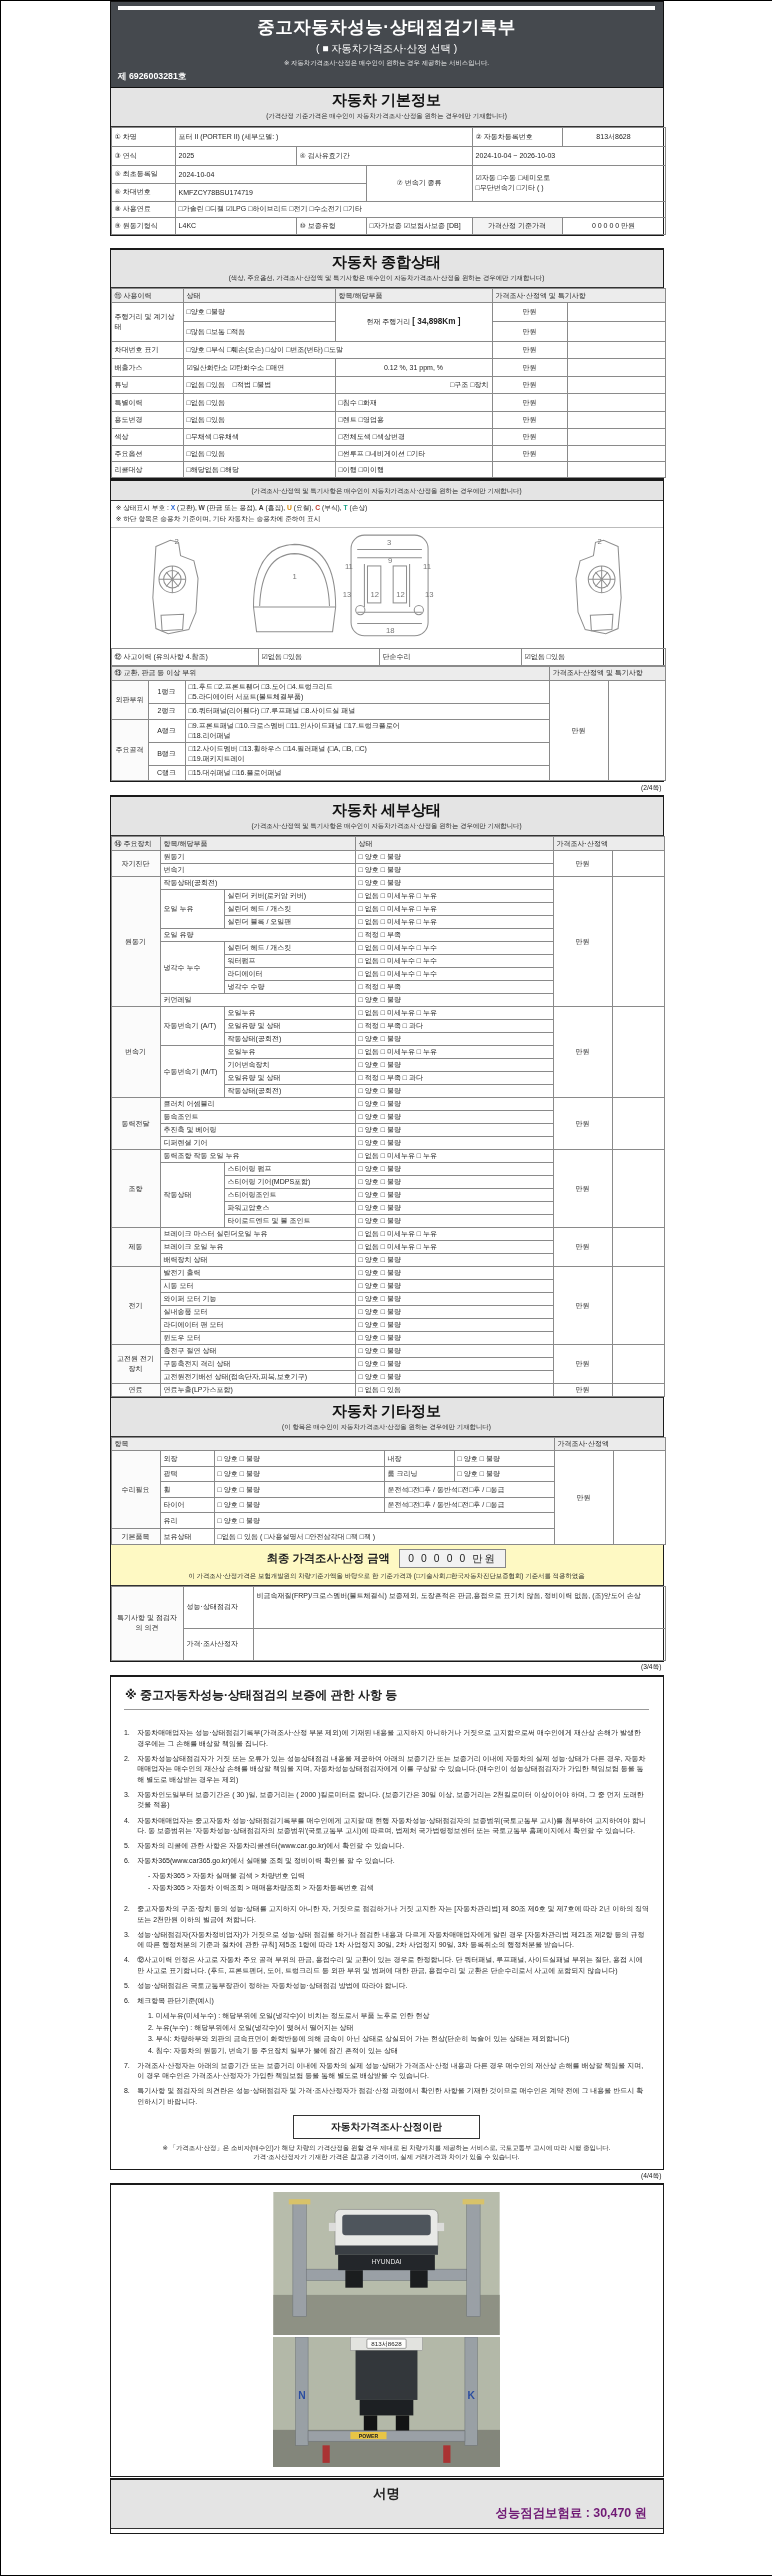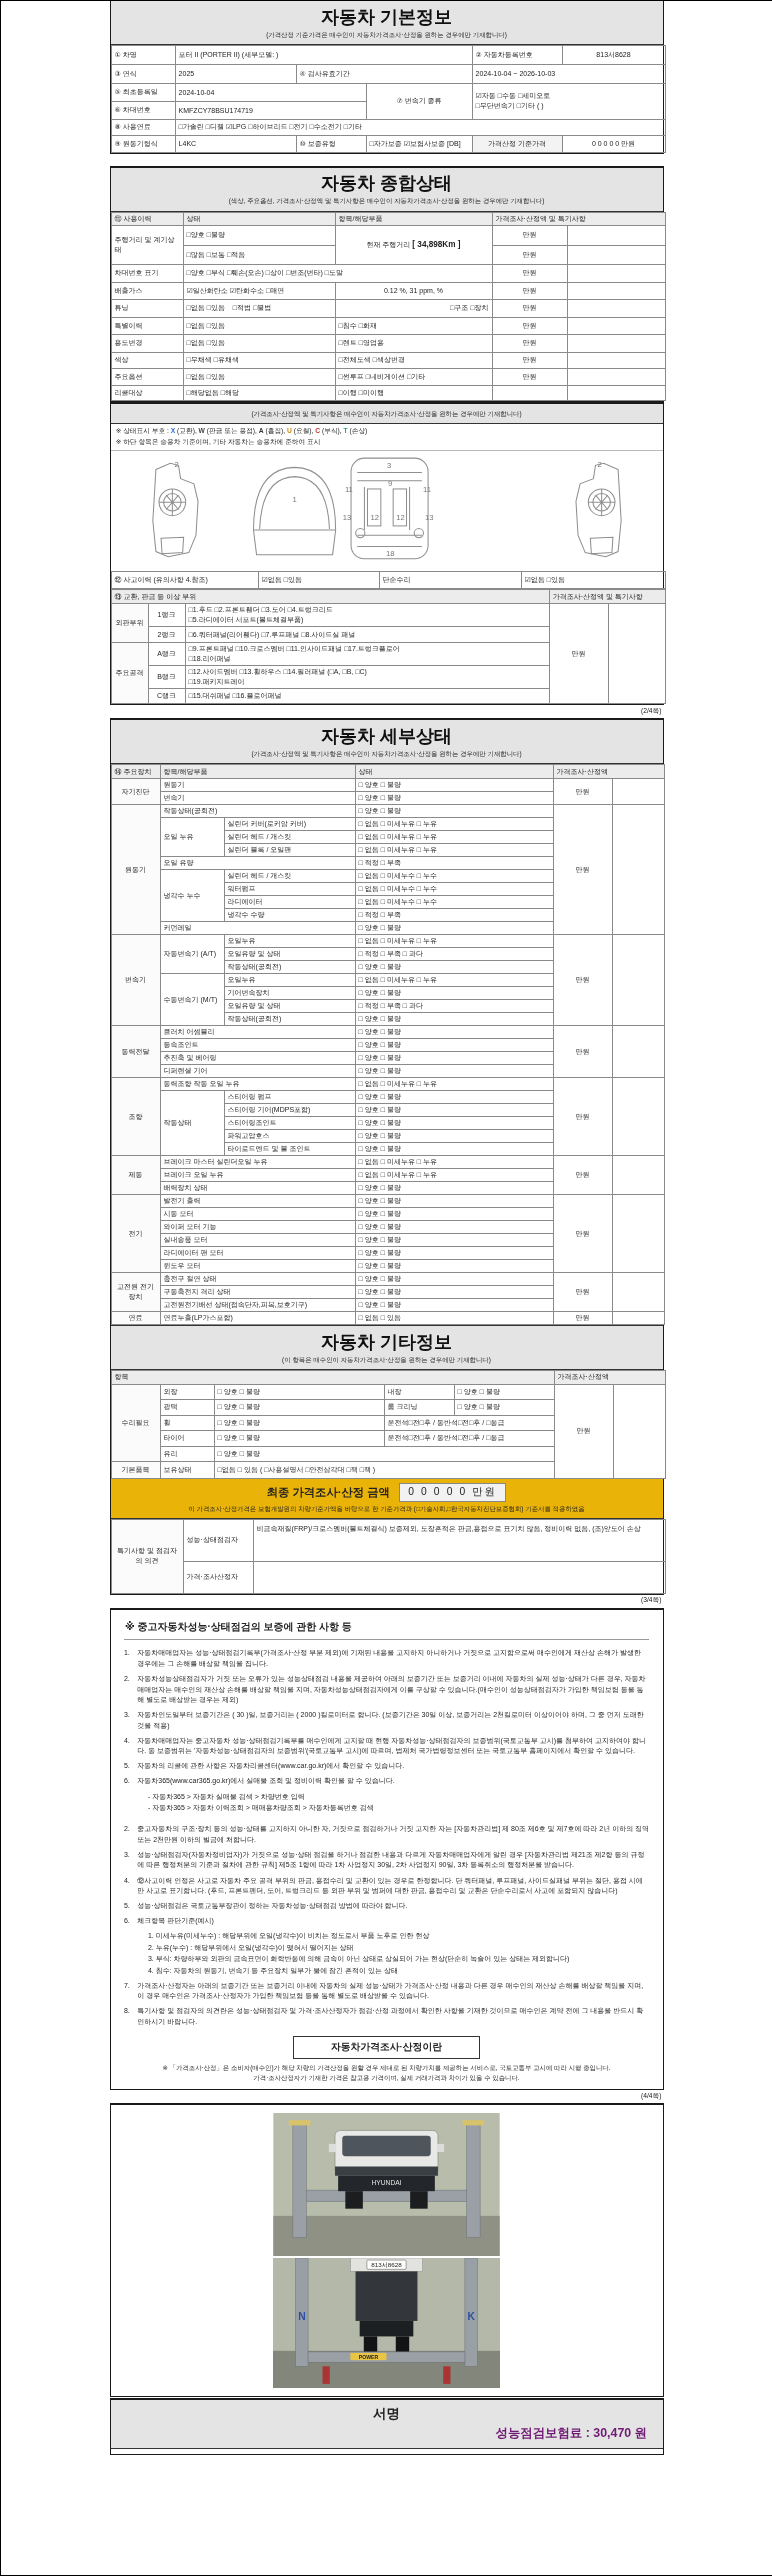--- a/index.html
+++ b/index.html
@@ -11,68 +11,75 @@
   
   .titlebox{background:#45494e;color:#fff;border:1px solid #111;padding:3.1px 0 4.1px 0;position:relative;}
   .titlebox .wstrip{height:3.6px;background:#fff;margin:1px 7.2px 5.2px 7.2px;}
   .t-main{text-align:center;font-size:17.5px;font-weight:bold;letter-spacing:0.5px;}
   .t-sub{text-align:center;font-size:10.3px;margin-top:3.1px;}
   .t-note{text-align:center;font-size:6.4px;margin-top:2.6px;color:#eee;}
   .t-no{font-size:8.8px;font-weight:bold;padding:3.1px 0 0 7.2px;}
   
   .sect{border:1px solid #1a1a1a;border-top:2.1px solid #1a1a1a;margin-top:7.2px;background:#fff;}
   .s-hd{background:#e4e4e4;border-bottom:1px solid #333;padding:3.6px 0 4.1px 0;}
-  .s-tt{text-align:center;font-size:18px;font-weight:bold;color:#111;}
+  .s-tt{text-align:center;font-size:15px;font-weight:bold;color:#111;}
   .s-sub{text-align:center;font-size:6.4px;color:#222;margin-top:2.1px;}
   table.t{border-collapse:collapse;width:100%;table-layout:fixed;}
   table.t td,table.t th{border:0.5px solid #8a8a8a;font-size:7px;padding:1px 3.1px;vertical-align:middle;overflow:hidden;}
   table.t th{background:#ececec;font-weight:normal;text-align:left;}
   td.c,th.c{text-align:center;}
   td.grp{text-align:center;background:#fbfbfb;}
   td.pr{text-align:center;font-size:6.7px;}
   td.sp{background:#fff;}
   .small{font-size:6.2px;}
   .odo{font-size:8.2px;font-weight:bold;}
   .blue{color:#701a75;}
   
   .diag-notes{padding:3.1px 5.2px;font-size:6.7px;border-bottom:0.5px solid #bbb;}
   .c-x{color:#2e6bd8;font-weight:bold}.c-w{color:#444;font-weight:bold}.c-a{color:#333;font-weight:bold}
   .c-u{color:#d48806;font-weight:bold}.c-c{color:#c0392b;font-weight:bold}.c-t{color:#16a085;font-weight:bold}
   .diagwrap{padding:2.1px 0;text-align:center;}
   
   .n-body{padding:5.2px 13.4px 7.2px 13.4px;}
-  .n-head{font-size:10px;font-weight:bold;padding:5.2px 1px;border-bottom:0.5px solid #999;margin-bottom:8px;}
+  .n-head{font-size:12px;font-weight:bold;padding:5.2px 1px;border-bottom:0.5px solid #999;margin-bottom:18px;}
   .n-item{display:flex;margin:4.6px 0;font-size:7px;line-height:1.5;}
   .n-num{width:13.4px;flex:none;}
   .n-text{flex:1;}
   .n-sub{margin:1px 0 1px 24px;font-size:7px;line-height:1.5;}
   .pbox{border:1px solid #333;width:185px;margin:8.2px auto 4.1px auto;text-align:center;font-size:9.8px;font-weight:bold;padding:4.1px 0;}
   .pdesc{text-align:center;font-size:6.4px;line-height:1.5;}
   
   .photos-body{padding:5.2px 0 6.2px 0;text-align:center;}
   .photo{display:block;margin:2.1px auto;}
   
   .signband{background:#e4e4e4;border-bottom:1px solid #333;position:relative;padding:5.2px 0 6.2px 0;}
   .sign-tt{text-align:center;font-size:13.4px;font-weight:bold;}
   .sign-ins{text-align:right;font-size:12.4px;font-weight:bold;padding:2.1px 15.5px 0 0;}
   .sign-lines{padding:4.1px 0 0 0;text-align:center;font-size:7.7px;line-height:1.7;}
-  .fin{background:#eab308;border-bottom:1px solid #333;padding:4.1px 0;}
+  .fin{background:#fef9c3;border-bottom:1px solid #333;padding:4.1px 0;}
   .fin-row{display:flex;justify-content:center;align-items:center;gap:9.3px;}
   .fin-lab{font-size:11.3px;font-weight:bold;}
   .fin-val{border:0.5px solid #888;background:#f2f2f2;font-size:10.3px;padding:1.5px 8.2px;letter-spacing:2.1px;}
   .fin-note{text-align:center;font-size:6.4px;margin-top:3.1px;}
 </style>
 </head>
 <body>
 
 <div class="doc">
 
 
   <div class="content">
 
+    <div class="titlebox">
+      <div class="wstrip"></div>
+      <div class="t-main">중고자동차성능·상태점검기록부</div>
+      <div class="t-sub">( ■ 자동차가격조사·산정 선택 )</div>
+      <div class="t-note">※ 자동차가격조사·산정은 매수인이 원하는 경우 제공하는 서비스입니다.</div>
+      <div class="t-no">제 6926003281호</div>
+    </div>
 
     <div class="sect" style="margin-top:0;border-top:none;">
       <div class="s-hd">
         <div class="s-tt">자동차 기본정보</div>
         <div class="s-sub">(가격산정 기준가격은 매수인이 자동차가격조사·산정을 원하는 경우에만 기재합니다)</div>
       </div>
       <table class="t">
         <colgroup>
             <col style="width:64px">
             <col style="width:121px">

